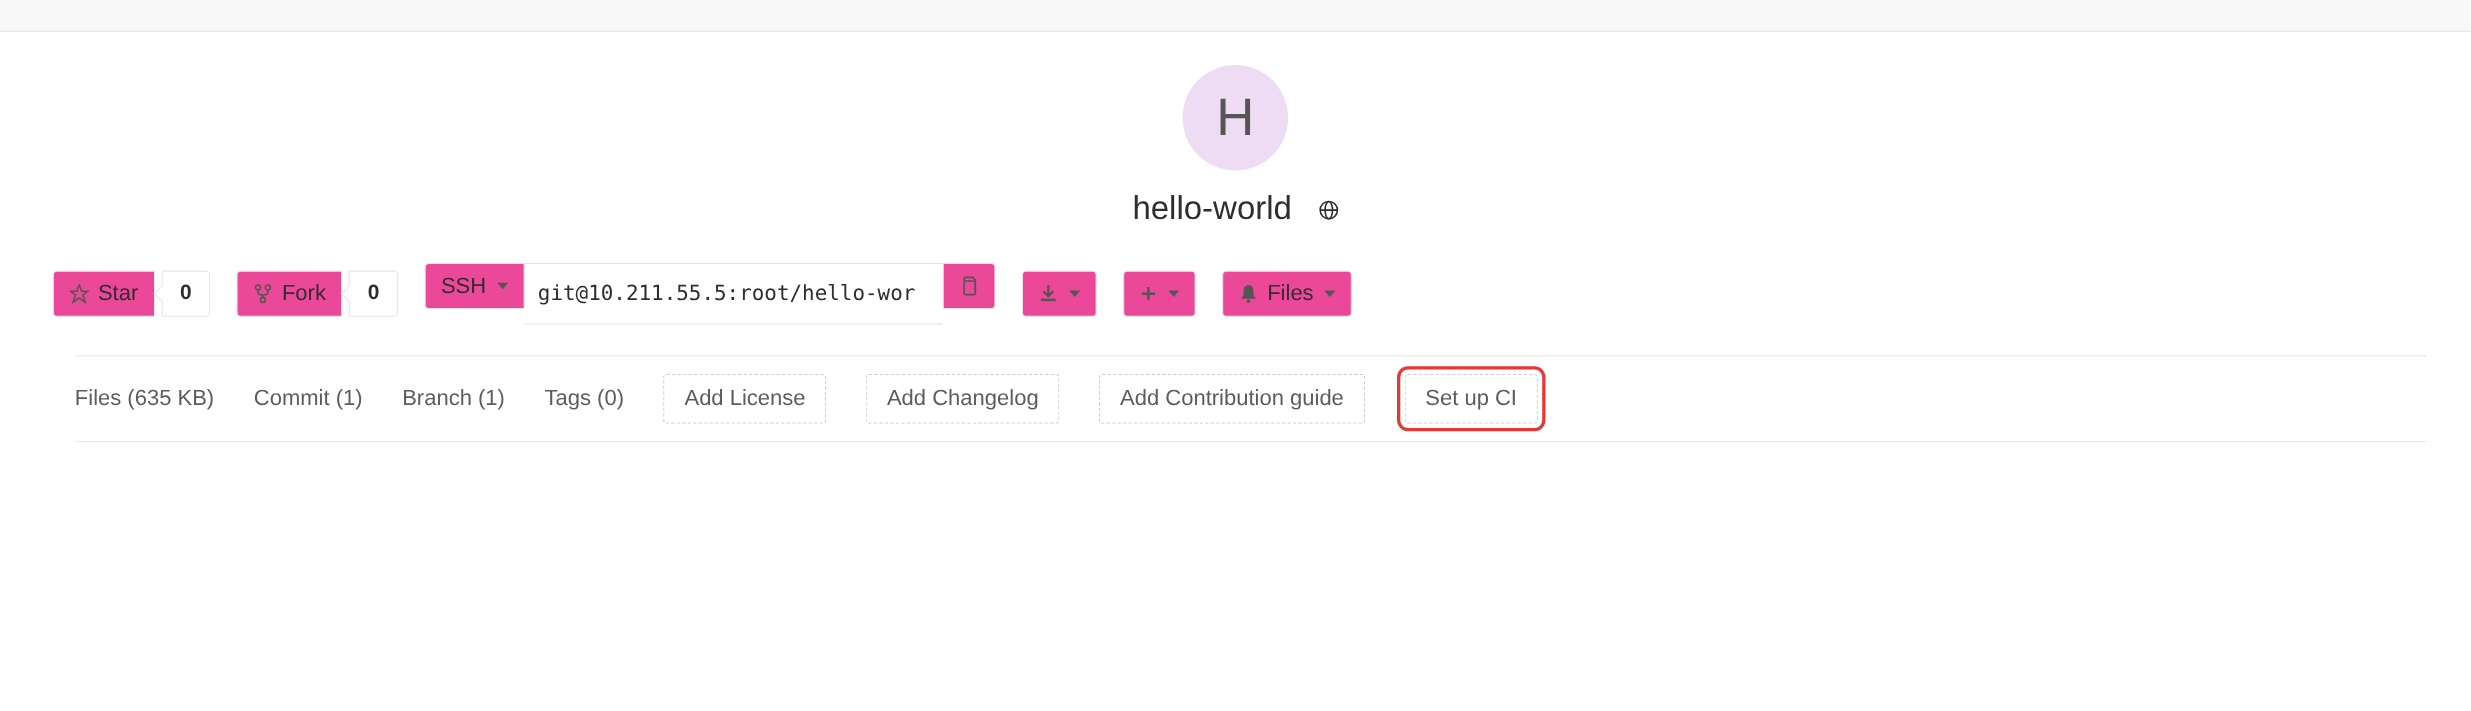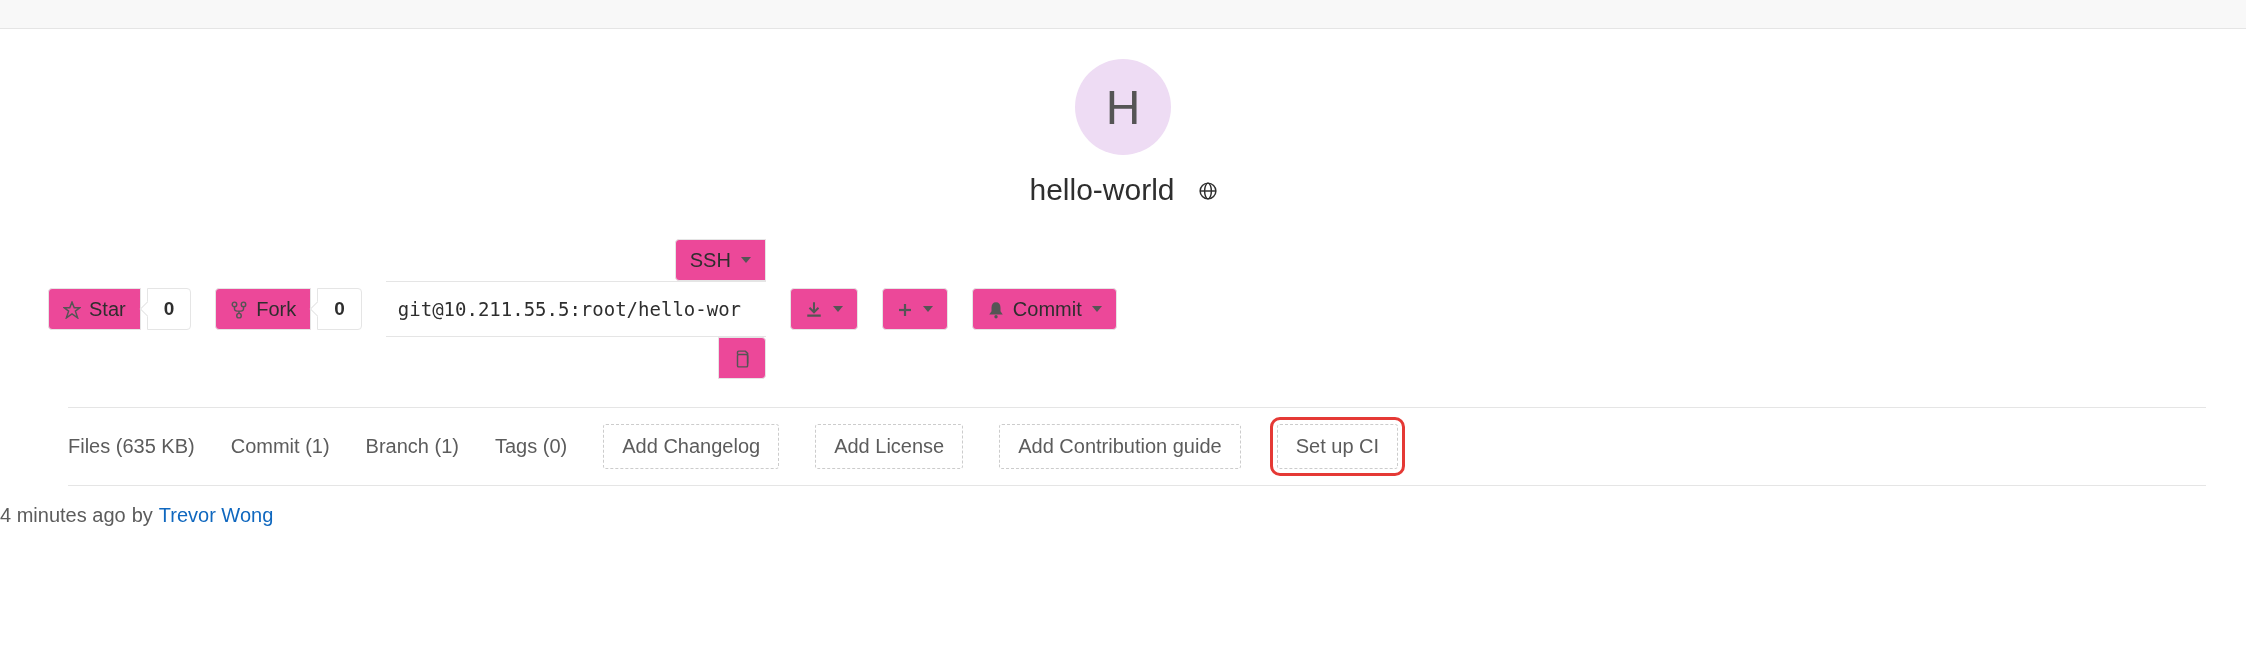--- a/index.html
+++ b/index.html
@@ -117,22 +117,21 @@
       top: 50%;
       transform: translateY(-50%) rotate(45deg);
       width: 10px;
       height: 10px;
       background: #fff;
       border-left: 1px solid #e5e5e5;
       border-bottom: 1px solid #e5e5e5;
     }
     .clone-group {
       display: flex;
-      align-items: flex-end;
-      flex-direction: column;
+      align-items: flex-start;
     }
     .clone-group .btn {
       border-radius: 0;
     }
     .clone-group .btn:first-child {
       border-top-left-radius: 4px;
       border-bottom-left-radius: 4px;
     }
     .clone-group .btn:last-child {
       border-top-right-radius: 4px;
@@ -304,37 +303,32 @@
     </div>
 
     <div class="btn-group">
       <button class="btn">
         <span>
           <svg width="18" height="18" viewBox="0 0 16 16" fill="#555">
             <path d="M8 1 Q4 1 4 6 L4 9 L2 12 L14 12 L12 9 L12 6 Q12 1 8 1 Z"></path>
             <circle cx="8" cy="14" r="1.5"></circle>
           </svg>
         </span>
-        <span>Commit</span>
+        <span>Files</span>
         <span class="caret"></span>
       </button>
     </div>
 
   </div>
 
   <div class="stats-row">
     <span class="stat-link">Files (635 KB)</span>
     <span class="stat-link">Commit (1)</span>
     <span class="stat-link">Branch (1)</span>
     <span class="stat-link">Tags (0)</span>
+    <button class="dashed-btn">Add License</button>
     <button class="dashed-btn">Add Changelog</button>
-    <button class="dashed-btn">Add License</button>
     <button class="dashed-btn">Add Contribution guide</button>
     <button class="dashed-btn highlighted">Set up CI</button>
   </div>
 
-  <div class="footer-strip">
-    <span>4 minutes ago</span>
-    <span>by</span>
-    <span class="author">Trevor Wong</span>
-  </div>
 
 </div>
 
 </body></html>

